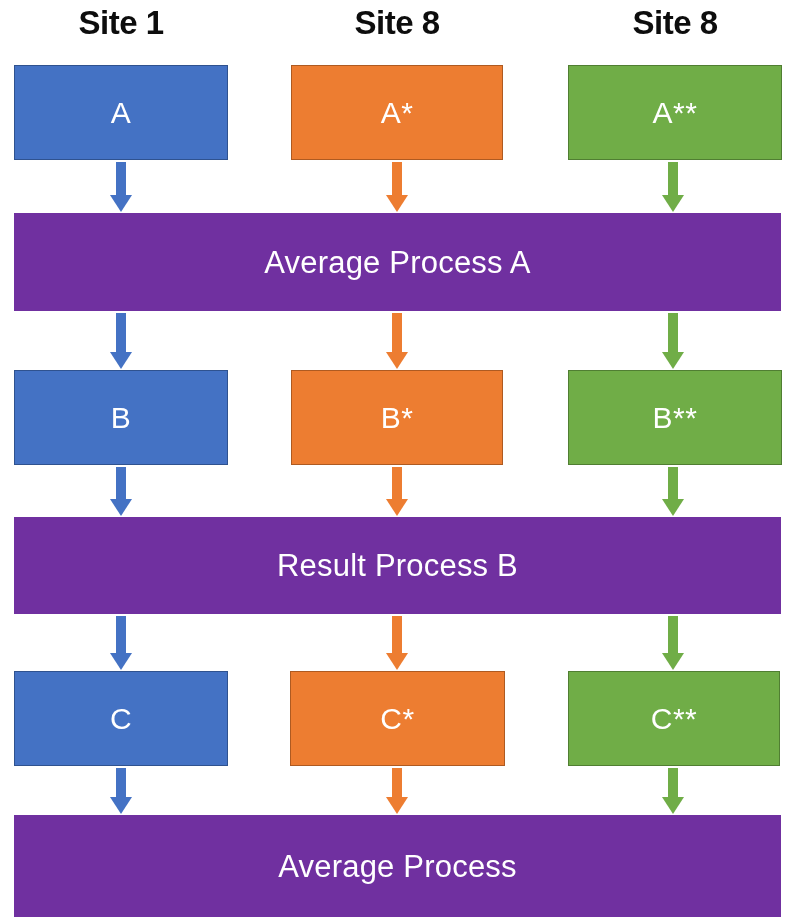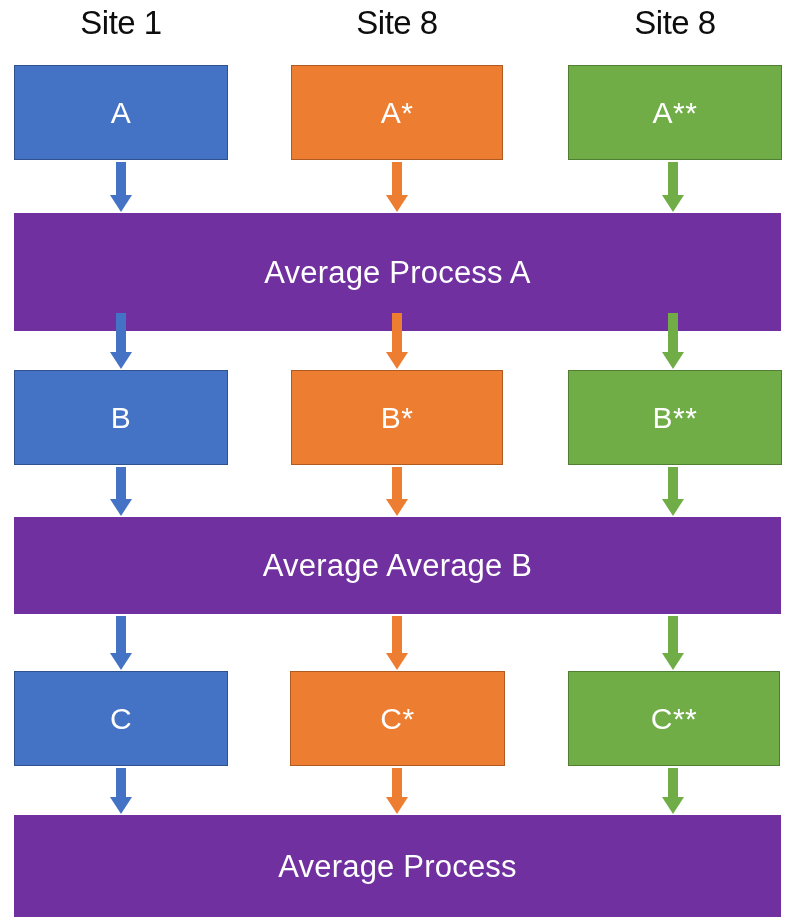--- a/index.html
+++ b/index.html
@@ -17,21 +17,21 @@
   }
 
   
   .site-label {
     position: absolute;
     top: 2px;
     height: 42px;
     line-height: 42px;
     text-align: center;
     font-size: 33px;
-    font-weight: normal;
+    font-weight: bold;
     color: #0d0d0d;
     letter-spacing: -0.5px;
     white-space: nowrap;
   }
 
   
   .node-box {
     position: absolute;
     box-sizing: border-box;
     display: flex;
@@ -92,22 +92,22 @@
 </head>
 <body>
 
 <div id="canvas">
   <div id="headers-layer">
       <div class="site-label" style="left: 14px; width: 214px;">Site 1</div>
       <div class="site-label" style="left: 291px; width: 212px;">Site 8</div>
       <div class="site-label" style="left: 568px; width: 214px;">Site 8</div>
     </div>
   <div id="bars-layer">
-      <div class="process-bar" style="left: 14px; top: 213px; width: 767px; height: 118px;">Average Process A</div>
-      <div class="process-bar" style="left: 14px; top: 517px; width: 767px; height: 97px;">Average Average B</div>
+      <div class="process-bar" style="left: 14px; top: 213px; width: 767px; height: 98px;">Average Process A</div>
+      <div class="process-bar" style="left: 14px; top: 517px; width: 767px; height: 97px;">Result Process B</div>
       <div class="process-bar" style="left: 14px; top: 815px; width: 767px; height: 102px;">Average Process</div>
     </div>
   <div id="boxes-layer">
       <div class="node-box blue" style="left: 14px; top: 65px; width: 214px; height: 95px;">A</div>
       <div class="node-box orange" style="left: 291px; top: 65px; width: 212px; height: 95px;">A*</div>
       <div class="node-box green" style="left: 568px; top: 65px; width: 214px; height: 95px;">A**</div>
       <div class="node-box blue" style="left: 14px; top: 370px; width: 214px; height: 95px;">B</div>
       <div class="node-box orange" style="left: 291px; top: 370px; width: 212px; height: 95px;">B*</div>
       <div class="node-box green" style="left: 568px; top: 370px; width: 214px; height: 95px;">B**</div>
       <div class="node-box blue" style="left: 14px; top: 671px; width: 214px; height: 95px;">C</div>

